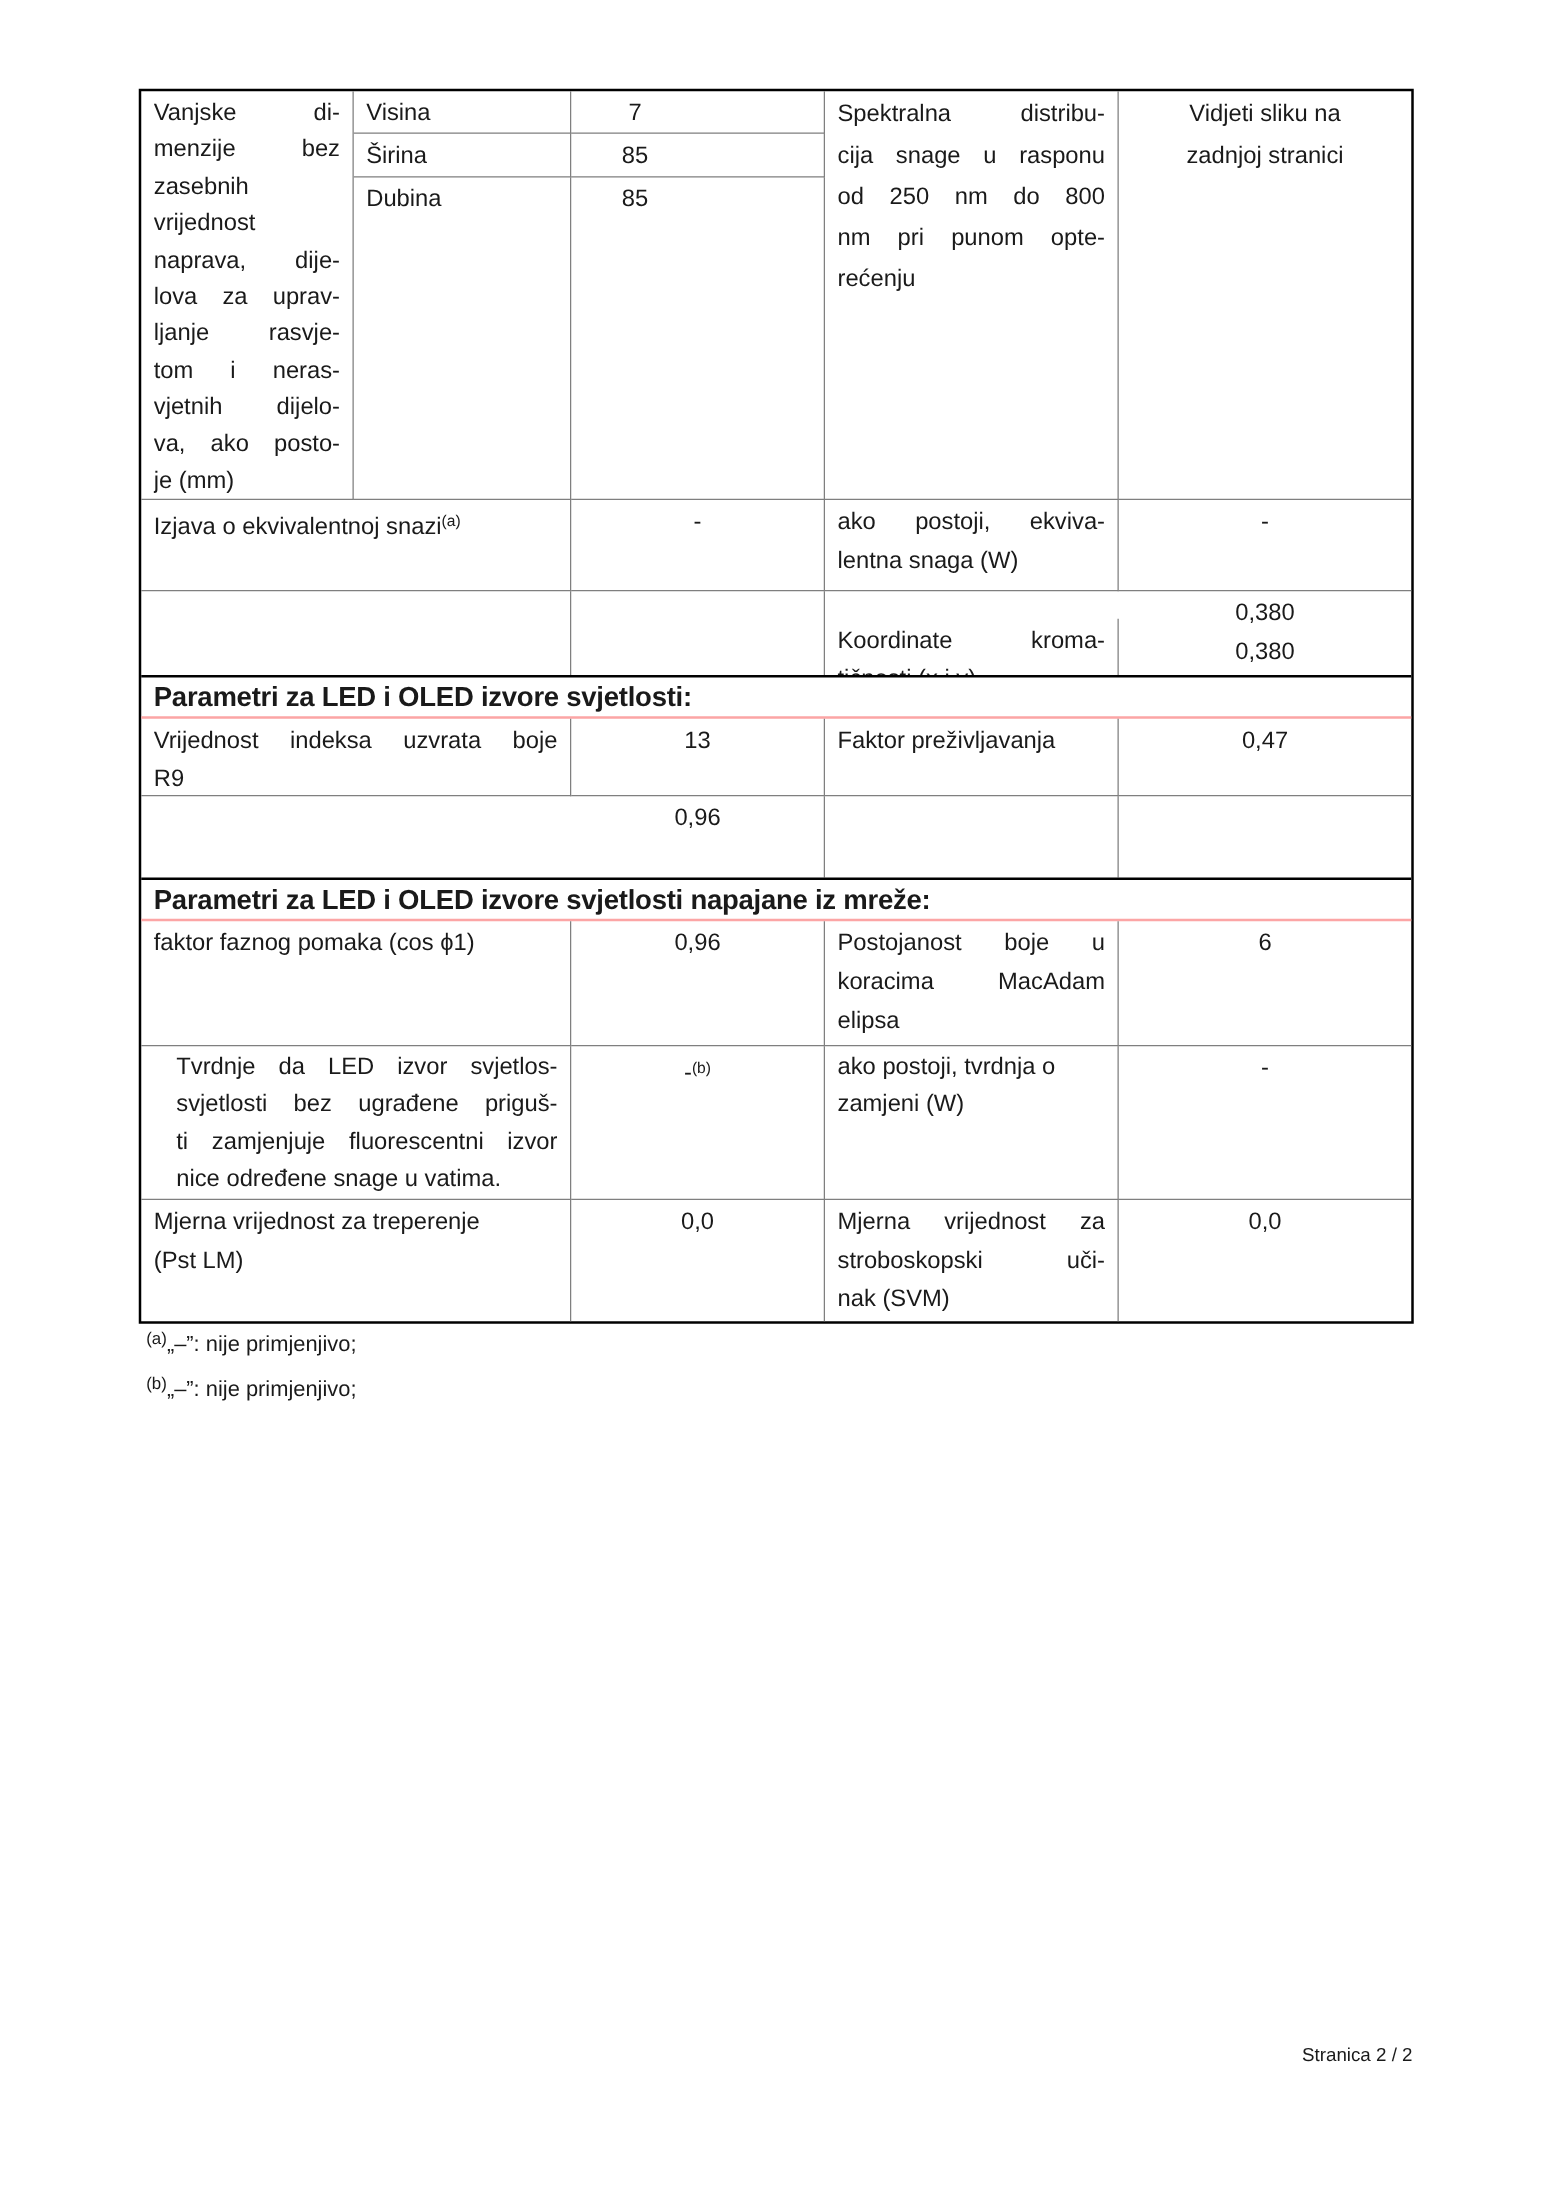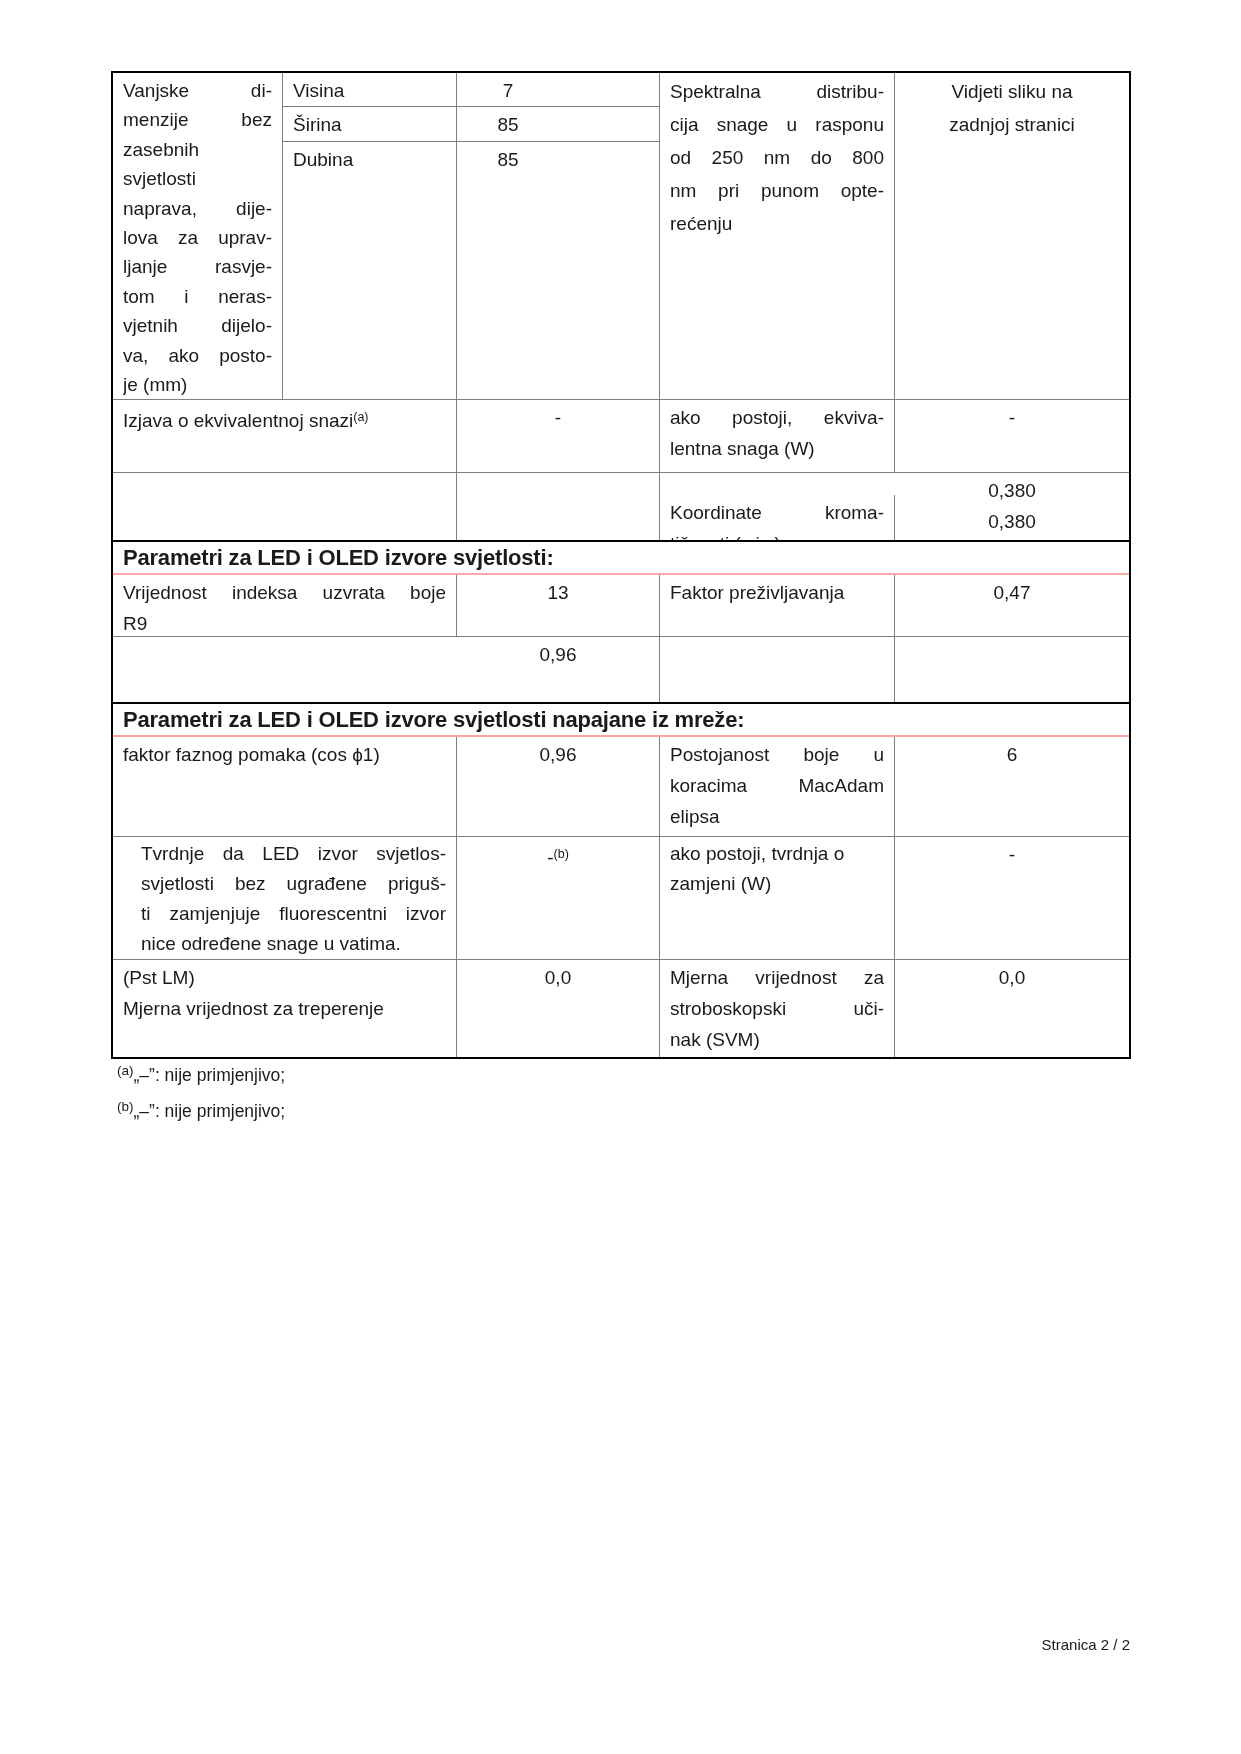--- a/index.html
+++ b/index.html
@@ -45,21 +45,21 @@
 <body>
 
 <div class="page">
 
   <div class="tbl">
 
     <div class="cell dims-label" style="grid-column:1; grid-row:1/4;">
       <div class="line just">Vanjske di-</div>
       <div class="line just">menzije bez</div>
       <div class="line">zasebnih</div>
-      <div class="line">svjetlosti</div>
+      <div class="line">vrijednost</div>
       <div class="line just">naprava, dije-</div>
       <div class="line just">lova za uprav-</div>
       <div class="line just">ljanje rasvje-</div>
       <div class="line just">tom i neras-</div>
       <div class="line just">vjetnih dijelo-</div>
       <div class="line just">va, ako posto-</div>
       <div class="line">je (mm)</div>
     </div>
 
     <div class="cell" style="grid-column:2; grid-row:1;">Visina</div>
@@ -138,22 +138,22 @@
     <div class="cell val" style="grid-column:3; grid-row:11;">
       <span>-</span><span class="sup">(b)</span>
     </div>
     <div class="cell r7cell" style="grid-column:4; grid-row:11;">
       <div class="line">ako postoji, tvrdnja o</div>
       <div class="line">zamjeni (W)</div>
     </div>
     <div class="cell val no-r" style="grid-column:5; grid-row:11;">-</div>
 
     <div class="cell no-b" style="grid-column:1/3; grid-row:12;">
+      <div class="line">Mjerna vrijednost za treperenje</div>
       <div class="line">(Pst LM)</div>
-      <div class="line">Mjerna vrijednost za treperenje</div>
     </div>
     <div class="cell val no-b" style="grid-column:3; grid-row:12;">0,0</div>
     <div class="cell no-b" style="grid-column:4; grid-row:12;">
       <div class="line just">Mjerna vrijednost za</div>
       <div class="line just">stroboskopski uči-</div>
       <div class="line">nak (SVM)</div>
     </div>
     <div class="cell val no-r no-b" style="grid-column:5; grid-row:12;">0,0</div>
 
   </div>

